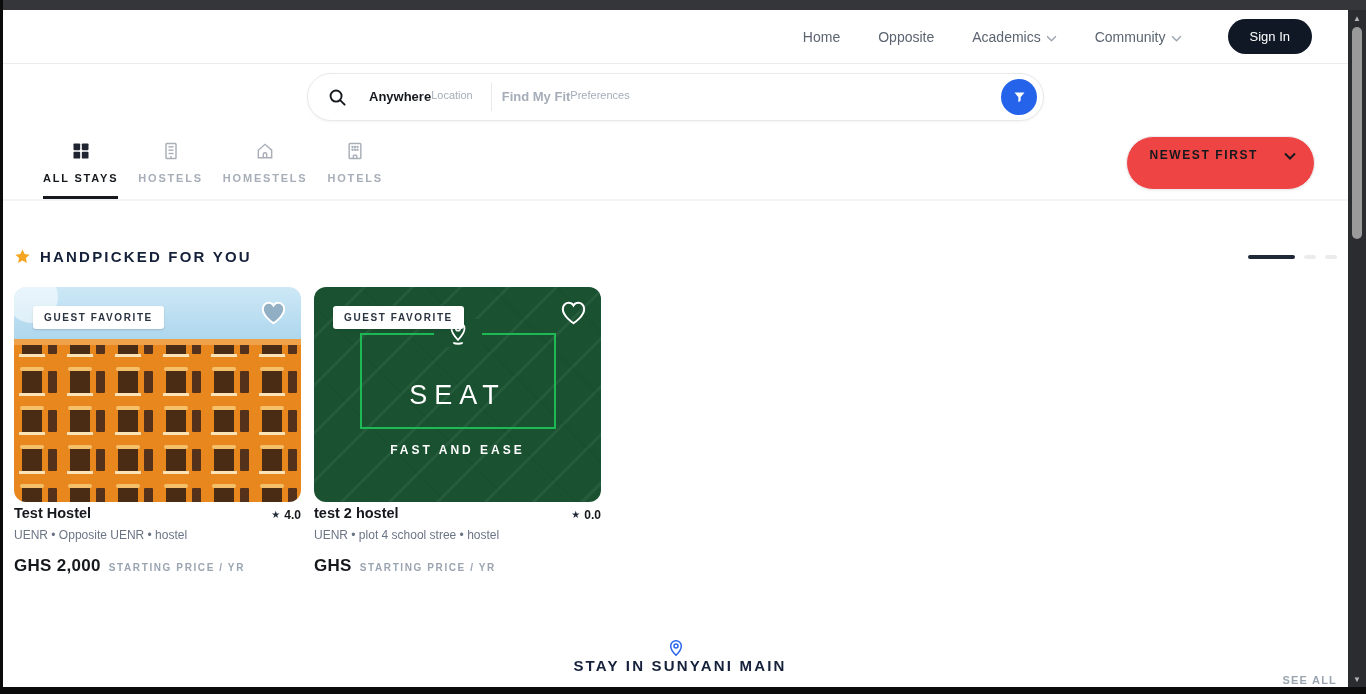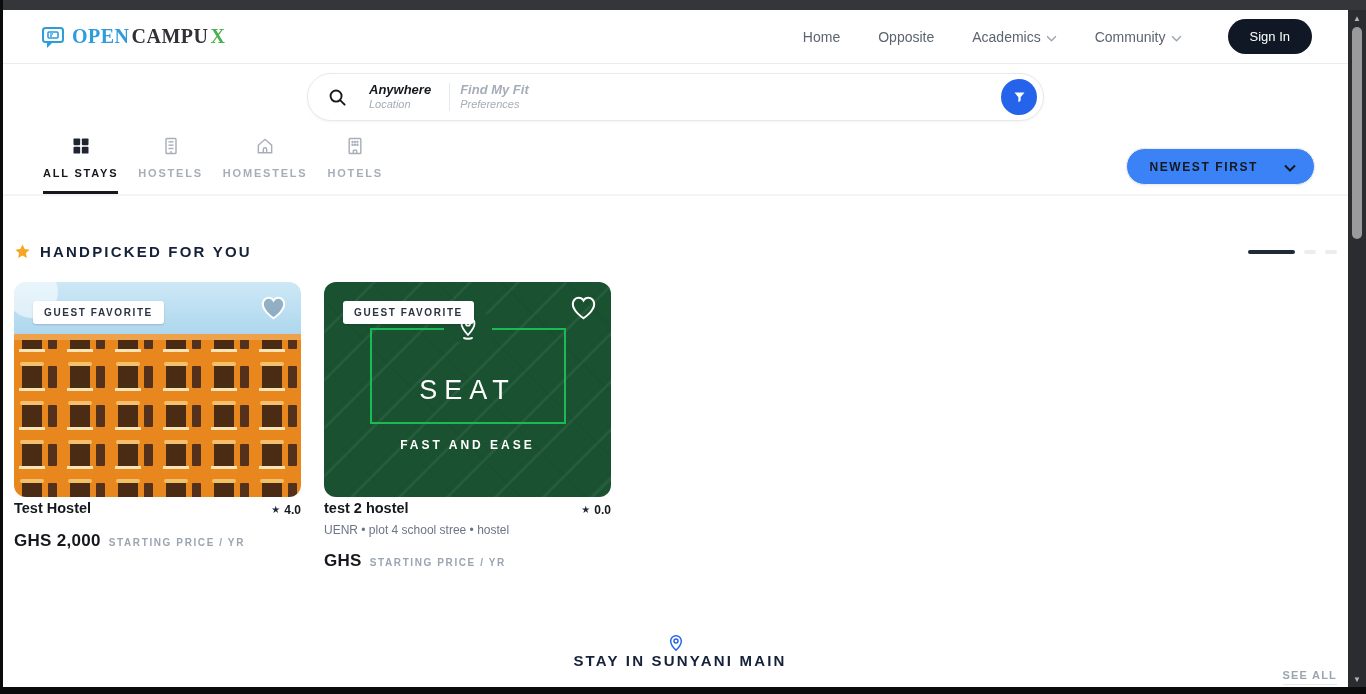--- a/index.html
+++ b/index.html
@@ -27,47 +27,47 @@
   .nav-chev { color:#9aa3af; }
   .campus-pill { margin-left:42px; display:flex; align-items:center; gap:9px; background:#f2f4f6; border-radius:999px; padding:8px 16px 8px 9px; cursor:pointer; }
   .campus-emblem { width:19px; height:19px; border-radius:50%; background:#fff; border:1px solid #e3e3e3; overflow:hidden; flex:none; }
   .campus-label { font-size:13px; font-weight:700; color:#1f2733; letter-spacing:.5px; }
   .signin-btn { margin-left:46px; background:#101826; color:#fff; border:none; border-radius:999px; padding:10px 22px; font-size:13px; font-family:"Liberation Sans",sans-serif; cursor:pointer; }
 
   
   .search-wrap { height:66px; display:flex; align-items:center; justify-content:center; }
   .search-bar { width:737px; height:48px; border:1px solid #e7e9ec; border-radius:999px; box-shadow:0 1px 3px rgba(0,0,0,.05); display:flex; align-items:center; padding:0 6px 0 20px; background:#fff; }
   .search-icon { color:#15181d; margin-right:12px; display:flex; }
-  .search-seg { display:flex; flex-direction:column; justify-content:center; line-height:1.25; padding:0 18px 0 10px; cursor:pointer;font-style:italic; }
+  .search-seg { display:flex; flex-direction:row; justify-content:center; line-height:1.25; padding:0 18px 0 10px; cursor:pointer; }
   .seg-value { font-size:13px; font-weight:700; color:#15181d; }
   .seg-value.muted { color:#a5adb8; }
   .seg-sub { font-size:11px; color:#a5adb8; }
   .search-div { width:1px; height:28px; background:#e7e9ec; }
   .filter-btn { margin-left:auto; width:36px; height:36px; border-radius:50%; background:#2563eb; border:none; display:flex; align-items:center; justify-content:center; cursor:pointer; }
 
   
   .tabs-row { display:flex; align-items:flex-end; padding:6px 33px 0 40px; border-bottom:2px solid #f4f4f5; }
   .tabs { display:flex; gap:20px; }
   .tab { display:flex; flex-direction:column; align-items:center; gap:7px; padding-bottom:12px; border-bottom:3px solid transparent; cursor:pointer; color:#a7aeb8; }
   .tab.active { color:#1f2937; border-bottom-color:#15181d; }
   .tab-label { font-size:11px; font-weight:700; letter-spacing:1.8px; }
   .tab.active .tab-label { color:#15181d; }
-  .sort-select { margin-left:auto; margin-bottom:9px; display:flex; align-items:center; gap:26px; border:1px solid #eceef1; box-shadow:0 1px 3px rgba(0,0,0,.06); border-radius:999px; padding:9px 18px 8px 22px; background:#3b82f6; cursor:pointer;justify-content:space-between; }
+  .sort-select { margin-left:auto; margin-bottom:9px; display:flex; align-items:center; gap:26px; border:1px solid #eceef1; box-shadow:0 1px 3px rgba(0,0,0,.06); border-radius:999px; padding:9px 18px 25px 22px; background:#ef4444; cursor:pointer;justify-content:space-between; }
   .sort-value { font-size:12px; font-weight:800; letter-spacing:1.6px; color:#15181d; }
 
   
   .main { padding:0 11px; }
   .section-head { display:flex; align-items:center; margin-top:47px; }
   .section-title { font-size:15px; font-weight:800; letter-spacing:2.2px; color:#15203a; margin-left:9px; }
   .dashes { margin-left:auto; display:flex; align-items:center; gap:9px; }
   .dash-active { width:47px; height:4px; border-radius:2px; background:#1f2937; }
   .dash { width:12px; height:4px; border-radius:2px; background:#ececee; }
   .see-all { margin-left:auto; font-size:11px; font-weight:700; letter-spacing:1.2px; color:#9aa5b1; border-bottom:1px solid #e5e7eb; padding-bottom:3px; cursor:pointer; }
 
-  .cards-row { display:flex; gap:23px; margin-top:22px; }
+  .cards-row { display:flex; gap:13px; margin-top:22px; }
   .card { width:287px; cursor:pointer; }
   .card-img { position:relative; height:215px; border-radius:12px; overflow:hidden; }
   .badge { position:absolute; top:19px; left:19px; background:#fff; border-radius:3px; padding:6px 11px; font-size:10px; font-weight:800; letter-spacing:1.6px; color:#2b3442; box-shadow:0 1px 2px rgba(0,0,0,.15); }
   .heart { position:absolute; top:13px; right:14px; cursor:pointer; display:flex; }
 
   .green-img { background:#1a5231; display:flex; flex-direction:column; align-items:center; justify-content:center;
     background-image:repeating-linear-gradient(135deg, rgba(255,255,255,.05) 0 3px, transparent 3px 34px),
                      repeating-linear-gradient(45deg, rgba(0,0,0,.05) 0 2px, transparent 2px 46px); }
   .seat-frame { position:relative; width:196px; height:96px; border:2px solid #1db954; display:flex; align-items:flex-end; justify-content:center; }
   .seat-pin { position:absolute; top:-16px; left:50%; transform:translateX(-50%); background:#1a5231; padding:0 12px; color:#fff; display:flex; }
@@ -91,34 +91,20 @@
 </style>
 </head>
 <body>
 
 <div class="frame-top"></div>
 <div class="frame-left"></div>
 
 <div class="page">
 
   <div class="header">
-    <div class="logo">
-      <span class="logo-icon" style="display:flex;margin-right:4px;">
-        <svg width="26" height="26" viewBox="0 0 26 26" fill="none">
-          <rect x="3" y="4" width="20" height="14" rx="2.5" stroke="#2d9cdb" stroke-width="2"></rect>
-          <path d="M7 18 L7 24 L13 18" fill="#2d9cdb"></path>
-          <rect x="8" y="8" width="10" height="6" rx="1" stroke="#2d9cdb" stroke-width="1.6"></rect>
-          <line x1="10" y1="10" x2="13" y2="10" stroke="#2d9cdb" stroke-width="1.3"></line>
-          <line x1="10" y1="12" x2="12" y2="12" stroke="#2d9cdb" stroke-width="1.3"></line>
-        </svg>
-      </span>
-      <span class="lg-blue">OPEN</span>
-        <span class="lg-dark">CAMPU</span>
-        <span class="lg-green">X</span>
-    </div>
 
     <div class="nav">
       <div class="nav-item">
         <span>Home</span>
       </div>
       <div class="nav-item">
         <span>Opposite</span>
       </div>
       <div class="nav-item">
         <span>Academics</span>
@@ -264,20 +250,21 @@
               </svg>
           </span>
         </div>
         <div class="card-title-row">
           <span class="card-title">Test Hostel</span>
           <span class="card-rating">
             <span class="star-sm">★</span>
             <span class="rating-val">4.0</span>
           </span>
         </div>
+        <div class="card-meta">UENR • Opposite UENR • hostel</div>
         <div class="card-price-row">
           <span class="price">GHS 2,000</span>
           <span class="price-label">STARTING PRICE / YR</span>
         </div>
       </div>
 
       <div class="card">
         <div class="card-img green-img">
           <div class="seat-frame">
             <span class="seat-pin">

